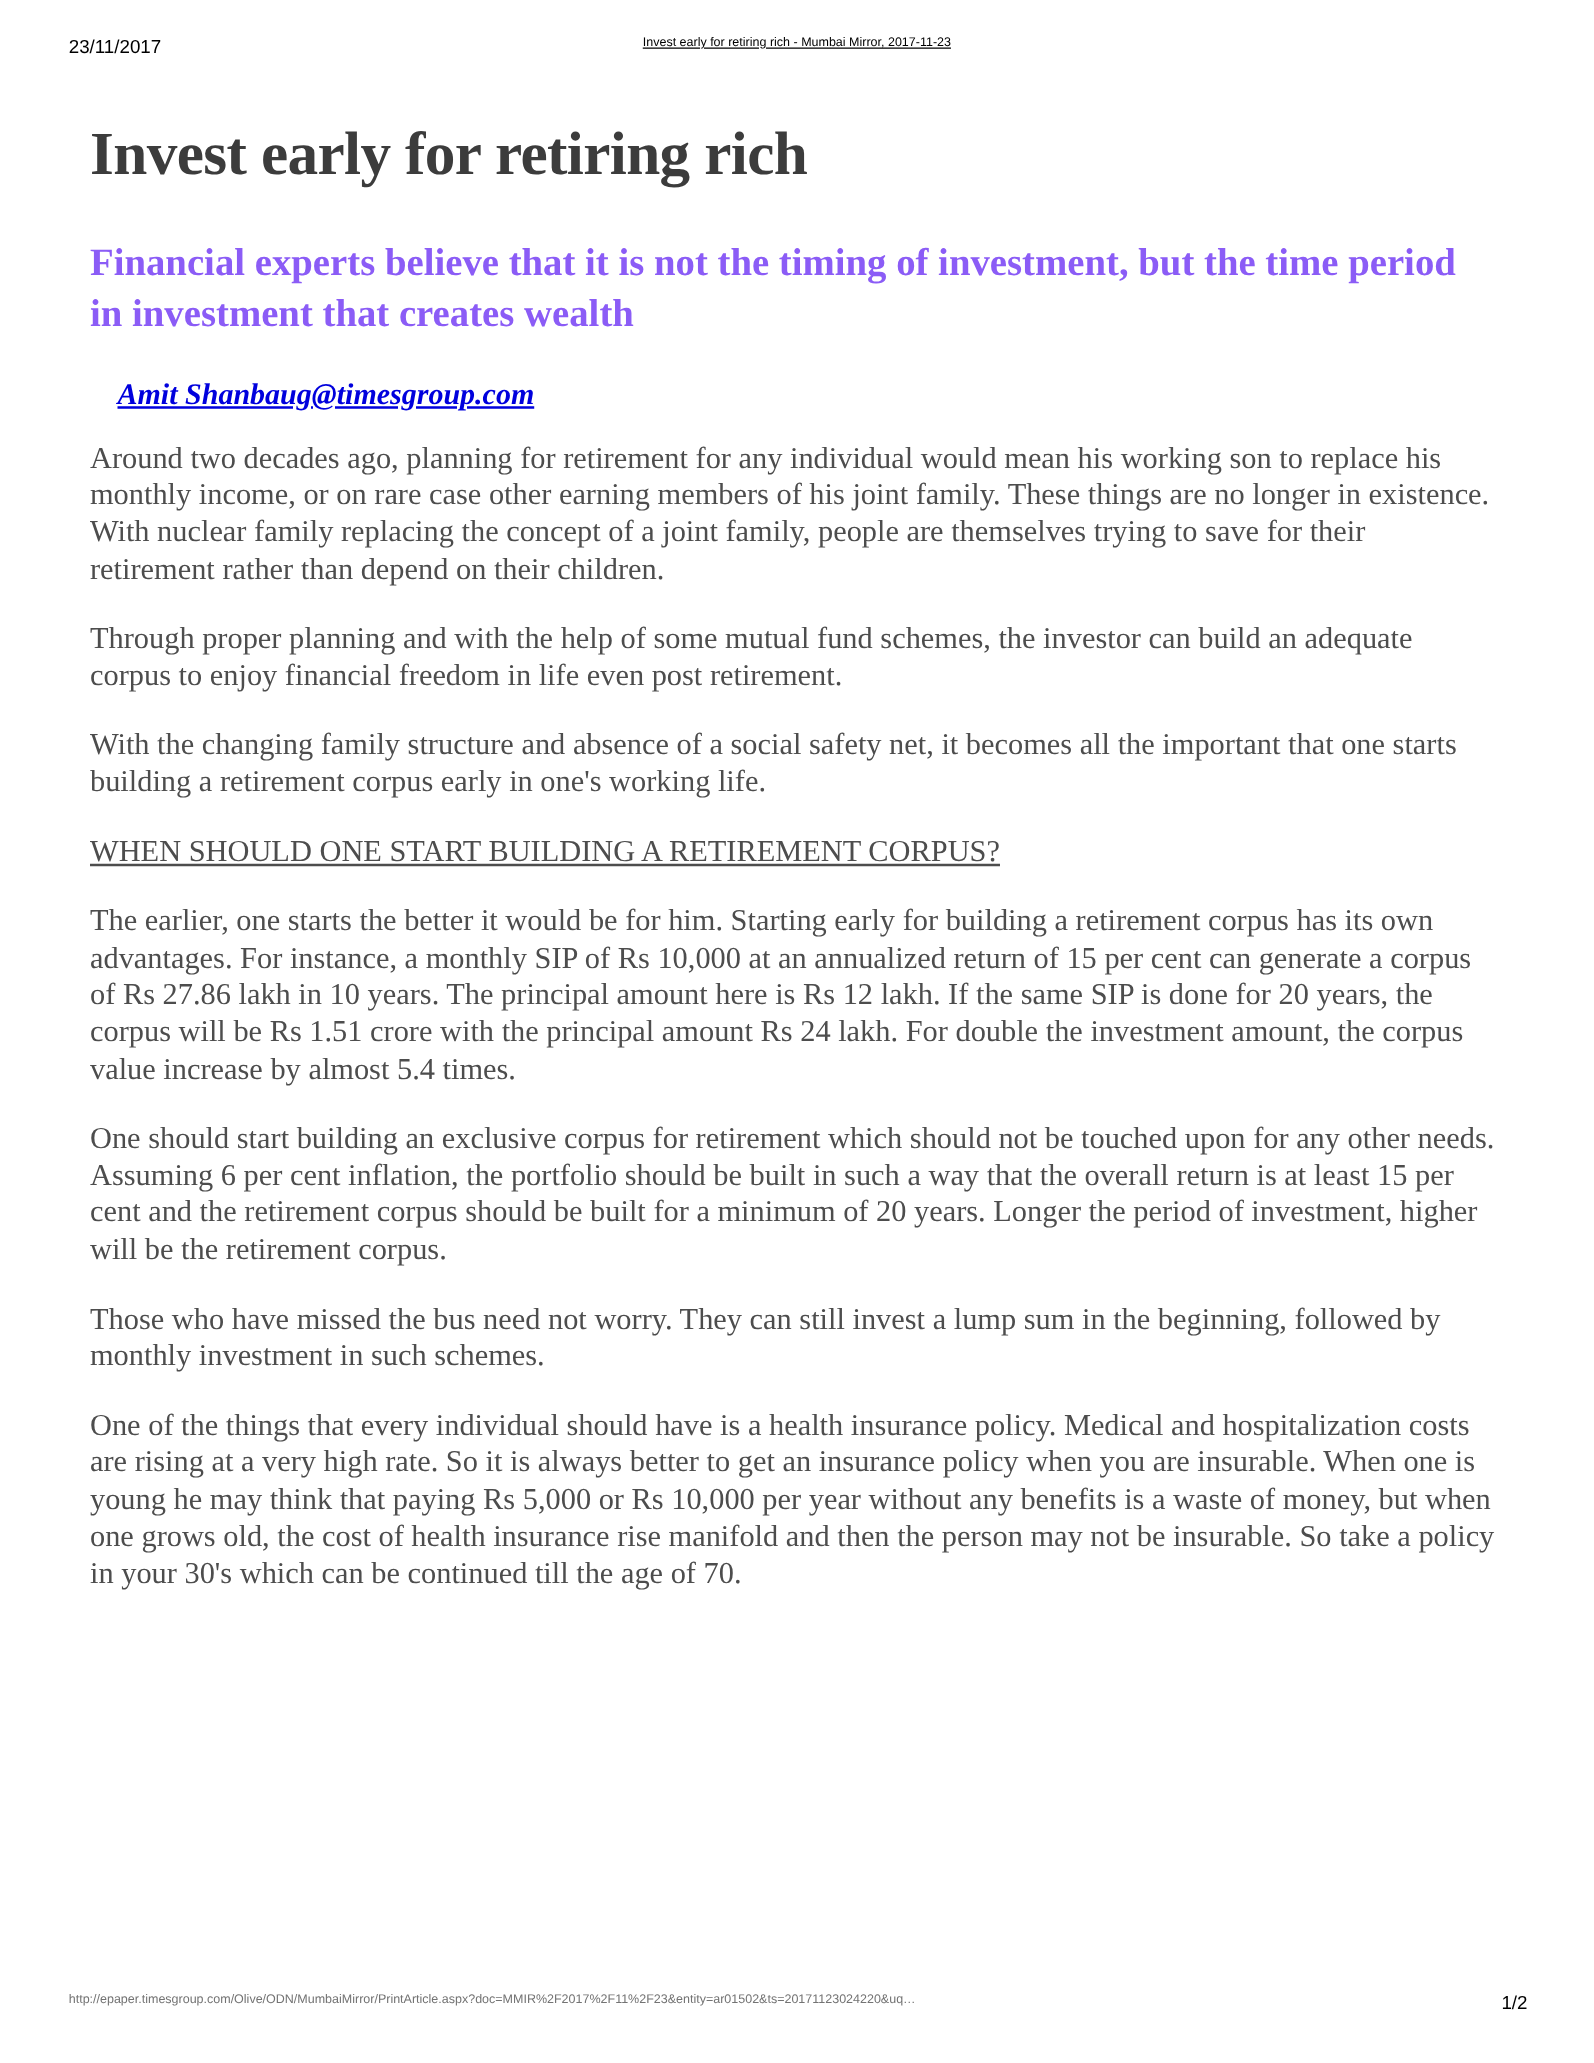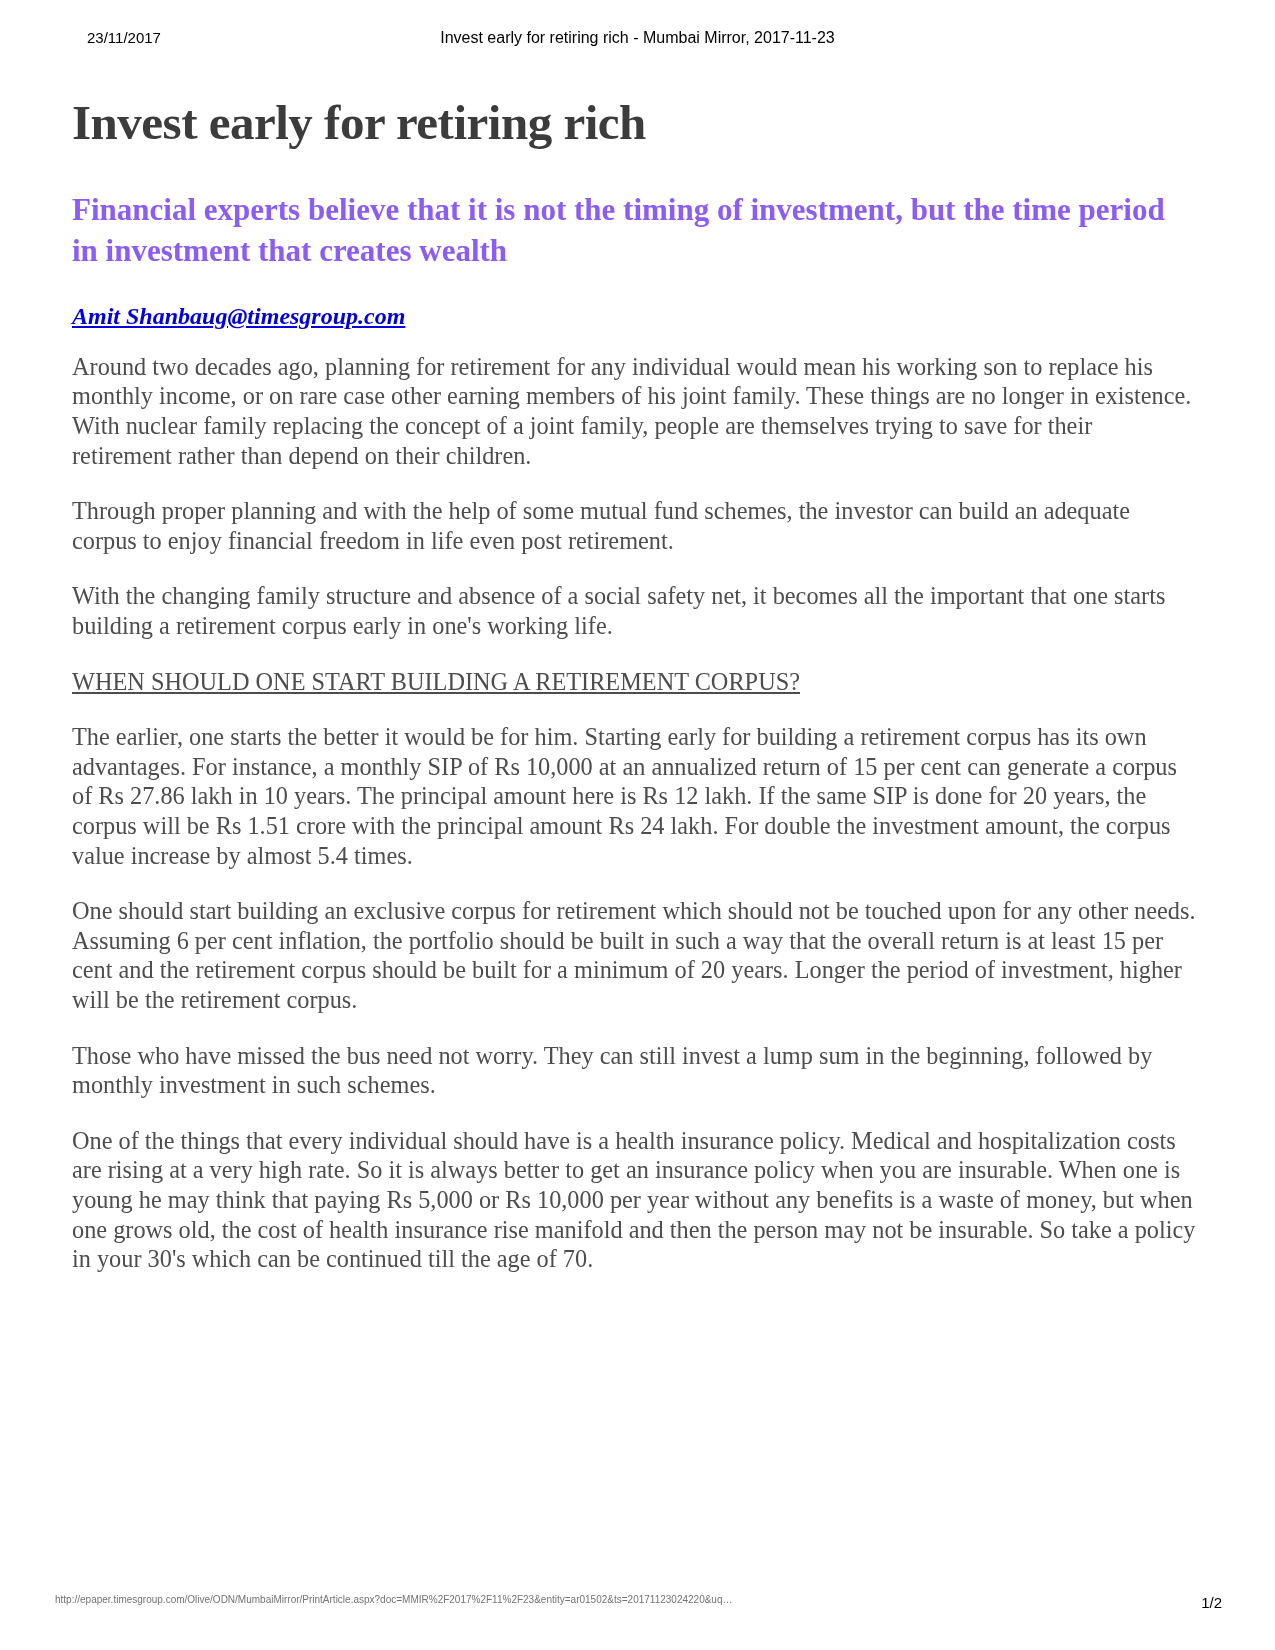--- a/index.html
+++ b/index.html
@@ -10,28 +10,28 @@
     background: #ffffff;
     font-family: "Liberation Serif", serif;
     overflow: hidden;
   }
   
   .print-header-date {
     position: absolute; left: 55px; top: 29px;
     font-family: "Liberation Sans", sans-serif;
     font-size: 15px; color: #000;
     white-space: nowrap;
-    margin-left: 32px;
   }
   .print-header-title {
     position: absolute; left: 0; right: 0; top: 29px;
     text-align: center;
     font-family: "Liberation Sans", sans-serif;
-    font-size: 16px; color: #000;
+    font-size: 10px; color: #000;
     white-space: nowrap;
+    text-decoration: underline;
   }
   
   .content {
     position: absolute; left: 72px; top: 96px;
     width: 1126px;
   }
   .article-title {
     margin: 0;
     font-size: 49px;
     font-weight: bold;
@@ -48,20 +48,21 @@
   }
   .byline {
     display: inline-block;
     margin-top: 32px;
     font-size: 24px;
     font-weight: bold;
     font-style: italic;
     color: #0000dd;
     text-decoration: underline;
     cursor: pointer;
+    margin-left: 22px;
   }
   .blocks { margin: 0; }
   .block {
     margin: 26px 0 0 0;
     font-size: 24.3px;
     line-height: 29.6px;
     color: #4d4d4d;
     font-weight: normal;
   }
   .blocks .block:first-child { margin-top: 22px; }

